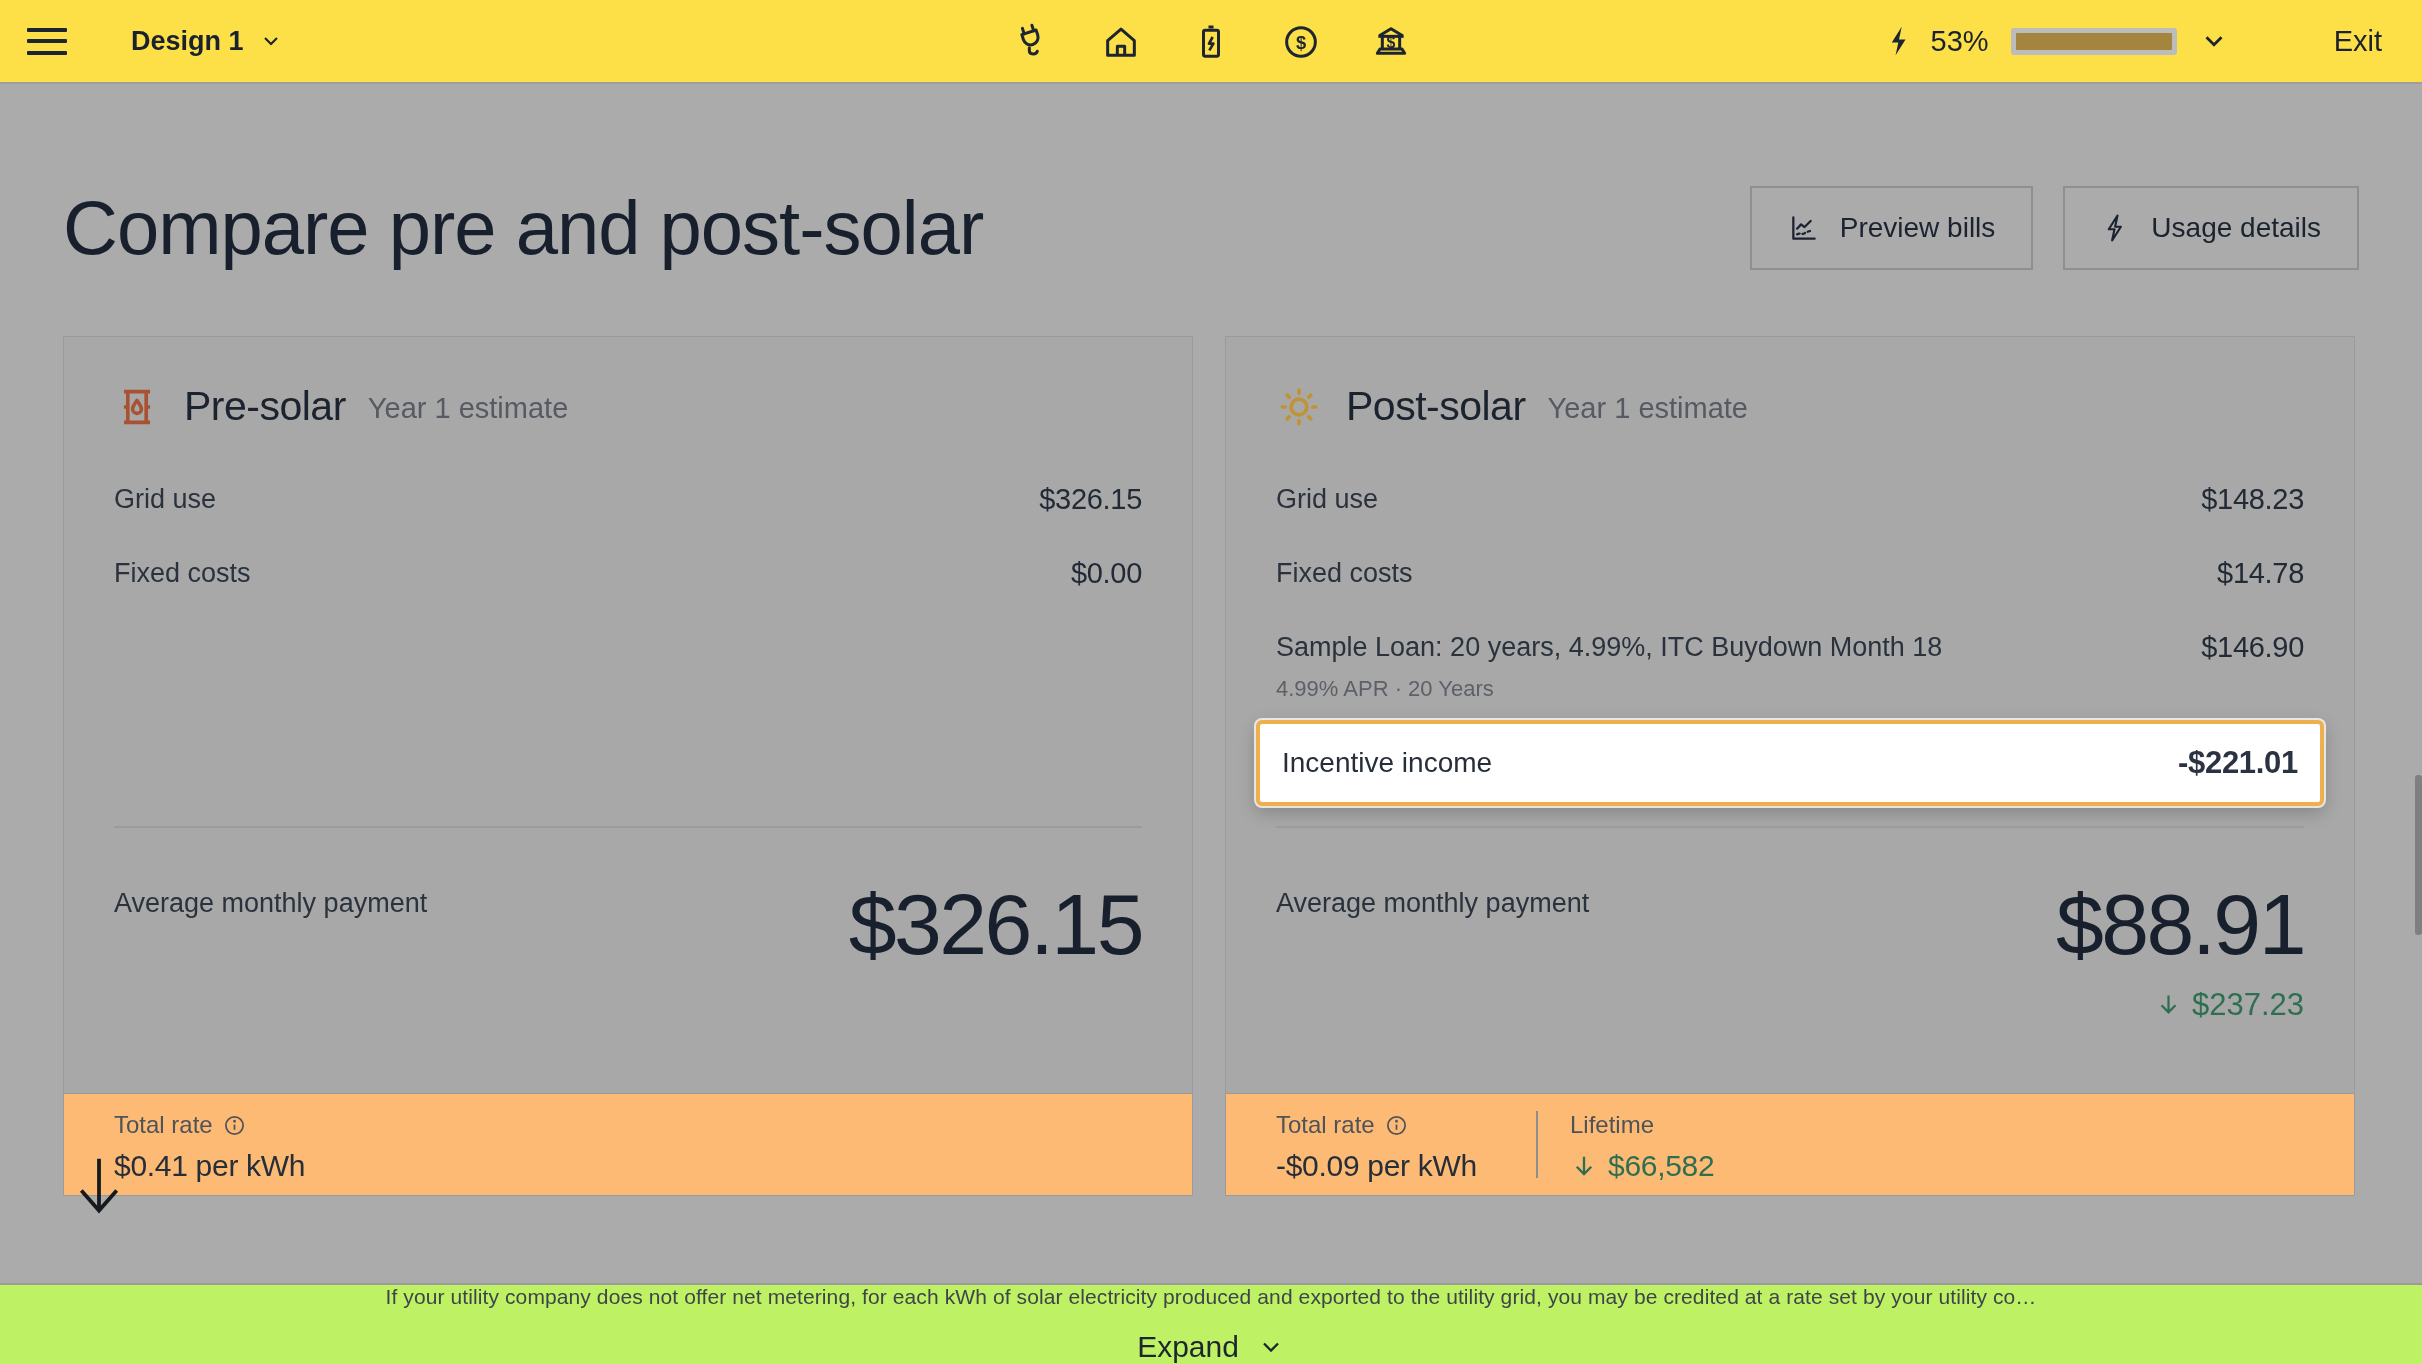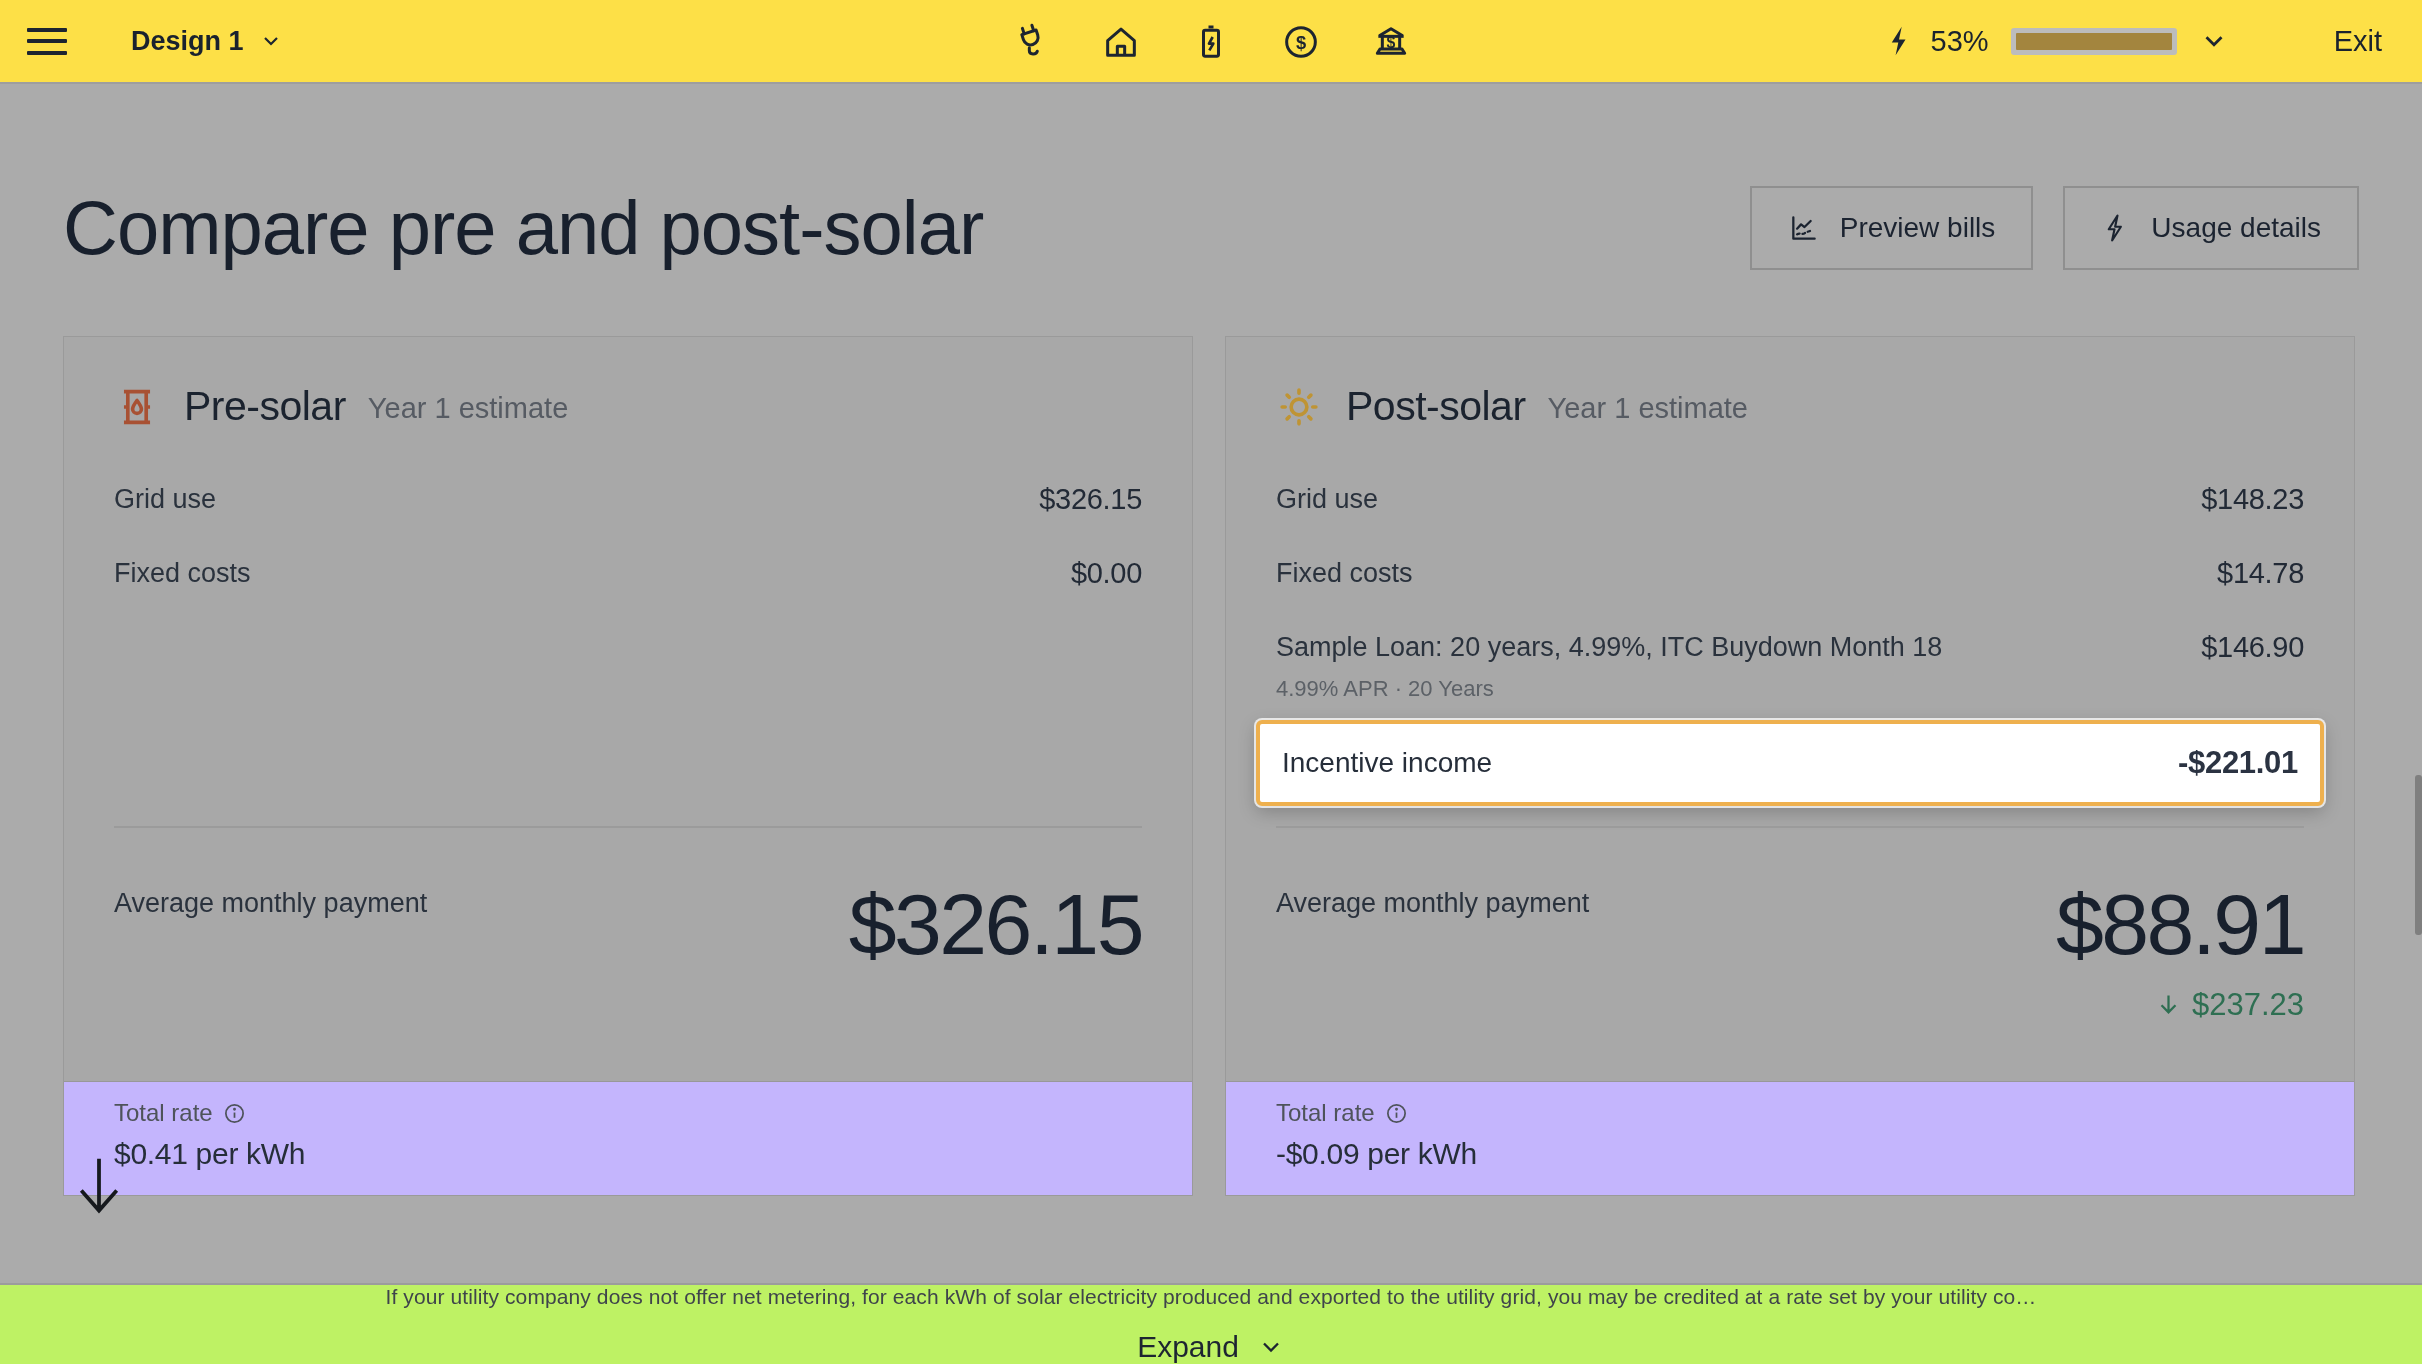--- a/index.html
+++ b/index.html
@@ -78,21 +78,21 @@
   .divider{border-top:2px solid #9b9b9b;margin:0 50px;}
 
   .summary{height:246px;padding:50px 50px 0;box-sizing:border-box;display:flex;justify-content:space-between;gap:38px;}
   .summary .lbl{font-size:27px;color:#2a323d;padding-top:10px;}
   .summary-right{display:flex;flex-direction:column;align-items:flex-end;}
   .big-value{font-size:86px;font-weight:400;letter-spacing:-2.5px;color:#18202d;line-height:1.08;}
   .savings{display:flex;align-items:center;gap:10px;margin-top:16px;color:#2e6f52;}
   .savings .amt{font-size:31px;font-weight:500;}
 
   .card-footer{
-    height:114px;margin-top:auto;background:#c4b5fd;border-top:1px solid #989898;
+    height:102px;margin-top:auto;background:#fdba74;border-top:1px solid #989898;
     padding:17px 50px;box-sizing:border-box;display:flex;
   }
   .fcol .flabel{display:flex;align-items:center;gap:10px;font-size:24px;color:#4e535a;}
   .fcol .fvalue{font-size:30px;color:#262e39;margin-top:10px;letter-spacing:-0.3px;}
   .fcol.rate{width:260px;flex:none;}
   .fcol.lifetime{border-left:2px solid #8d8d8d;padding-left:32px;}
   .fvalue.green{color:#2e6f52;display:flex;align-items:center;gap:10px;font-weight:500;}
 
   
   .scroll-hint-arrow{position:absolute;left:70px;top:1154px;color:#16191d;}
@@ -317,20 +317,33 @@
             <span class="icon">
               <svg width="23" height="23" viewBox="0 0 24 24" fill="none" stroke="#4e535a" stroke-width="1.8">
                   <circle cx="12" cy="12" r="9"></circle>
                   <path d="M12 11v5.5"></path>
                   <circle cx="12" cy="7.6" r="0.6" fill="#4e535a"></circle>
                 </svg>
             </span>
           </div>
           <div class="fvalue">-$0.09 per kWh</div>
         </div>
+        <div class="fcol lifetime">
+          <div class="flabel">
+            <span>Lifetime</span>
+          </div>
+          <div class="fvalue green">
+            <span class="icon">
+              <svg width="28" height="28" viewBox="0 0 24 24" fill="none" stroke="#2e6f52" stroke-width="2">
+                  <path d="M12 4v15M5.8 12.6 12 19l6.2-6.4"></path>
+                </svg>
+            </span>
+            <span>$66,582</span>
+          </div>
+        </div>
       </div>
     </div>
 
   </div>
 </div>
 
 <span class="scroll-hint-arrow icon">
   <svg width="58" height="66" viewBox="0 0 24 28" fill="none" stroke="currentColor" stroke-width="1.6">
       <path d="M12 2v22M4.5 15.5 12 24l7.5-8.5"></path>
     </svg>

